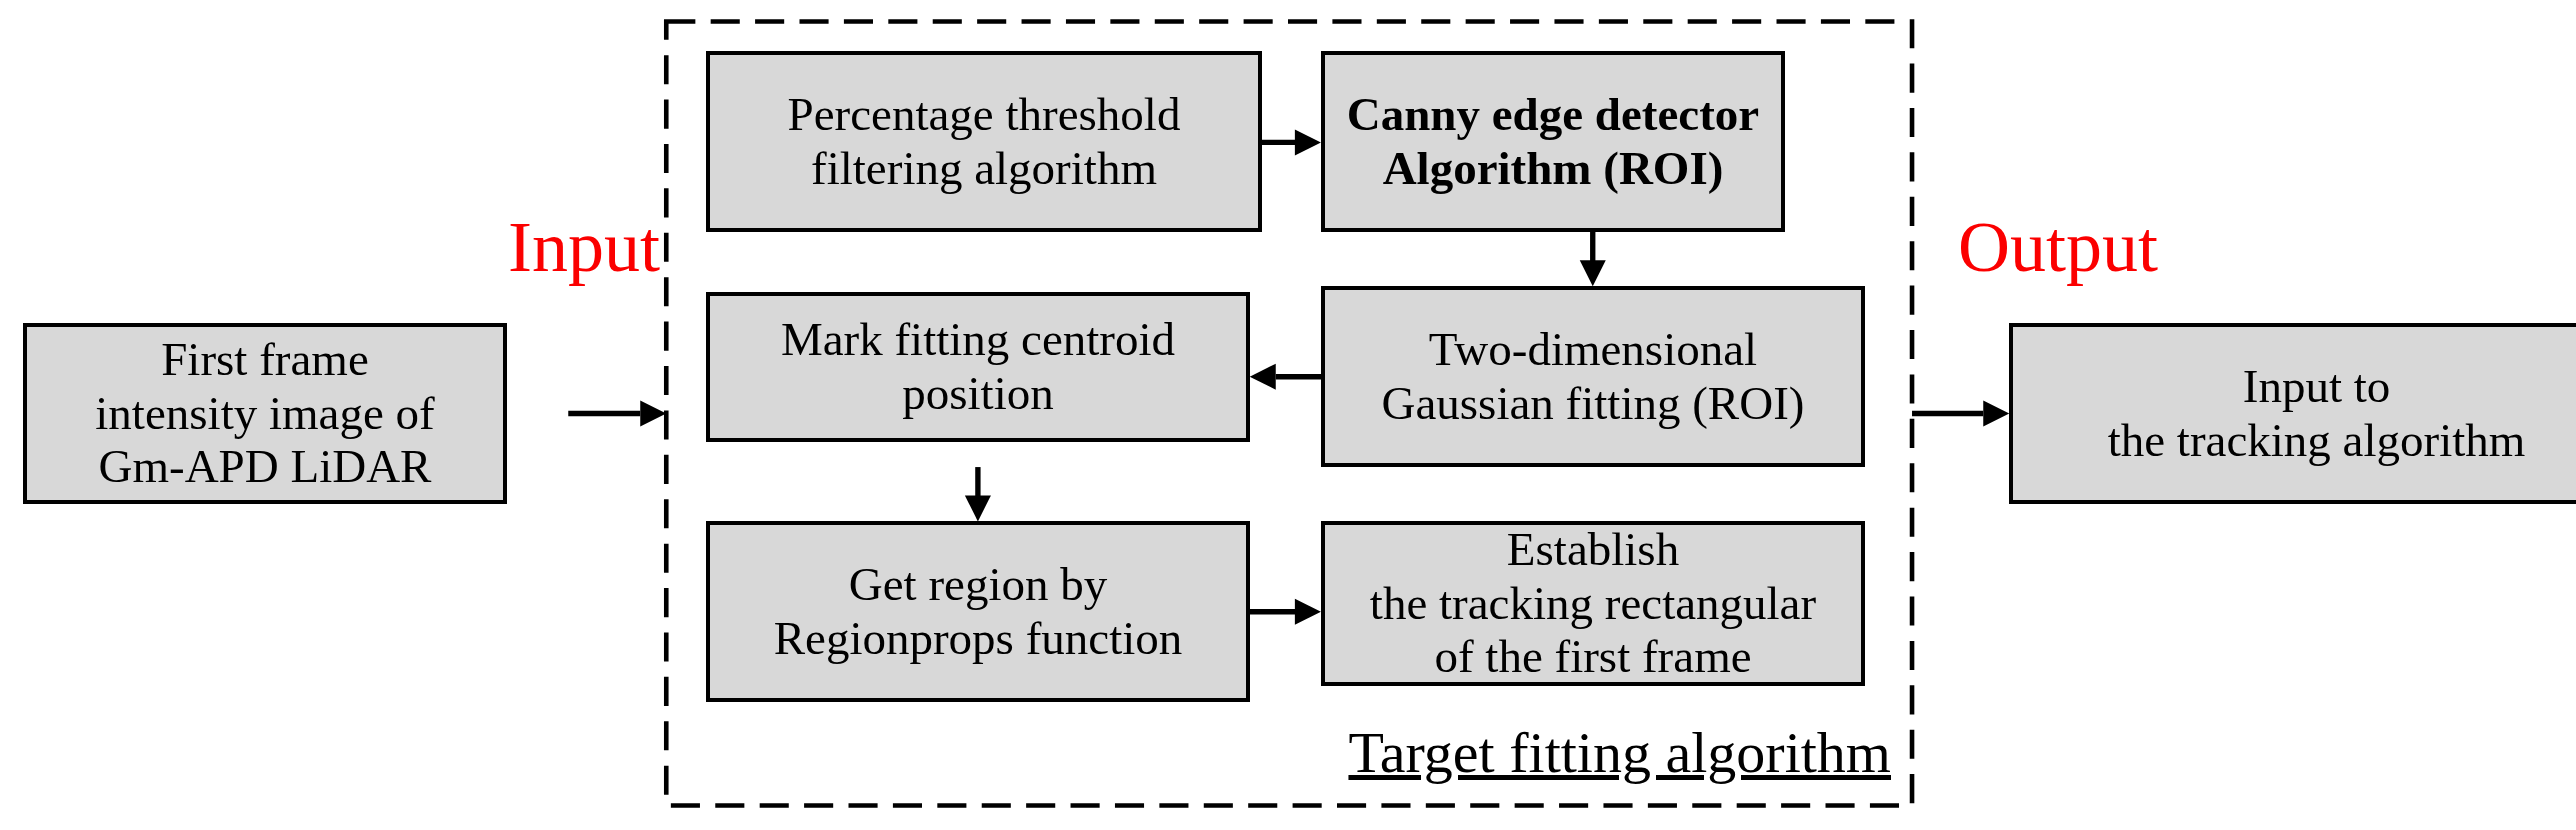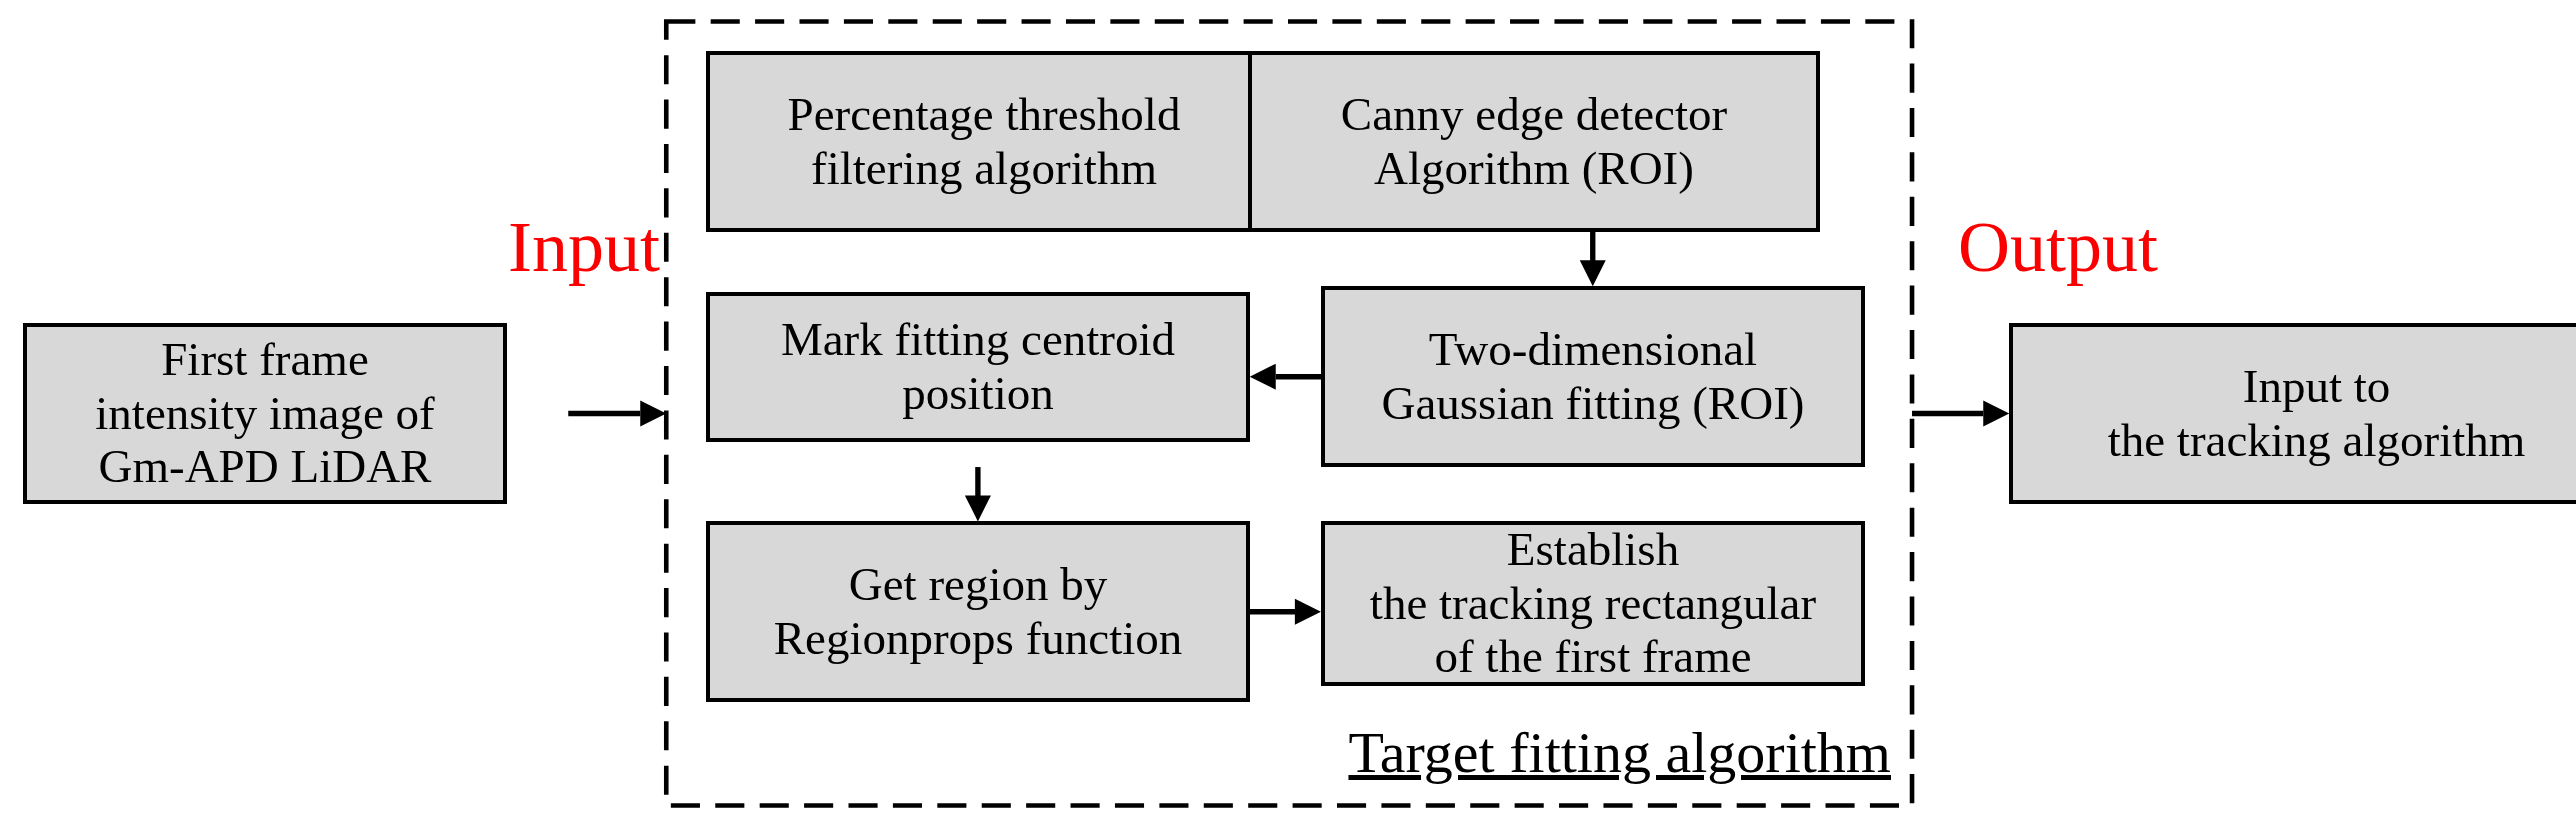--- a/index.html
+++ b/index.html
@@ -101,21 +101,21 @@
     <div class="node-text">First frame
 intensity image of
 Gm-APD LiDAR</div>
   </div>
 
   <div class="node" style="left:706px;top:51px;width:556px;height:181px;">
     <div class="node-text">Percentage threshold
 filtering algorithm</div>
   </div>
 
-  <div class="node" style="left:1248px;top:51px;width:572px;height:181px;">
+  <div class="node" style="left:1321px;top:51px;width:464px;height:181px;font-weight:bold;">
     <div class="node-text">Canny edge detector
 Algorithm (ROI)</div>
   </div>
 
   <div class="node" style="left:706px;top:292px;width:544px;height:150px;">
     <div class="node-text">Mark fitting centroid
 position</div>
   </div>
 
   <div class="node" style="left:1321px;top:286px;width:544px;height:181px;">

